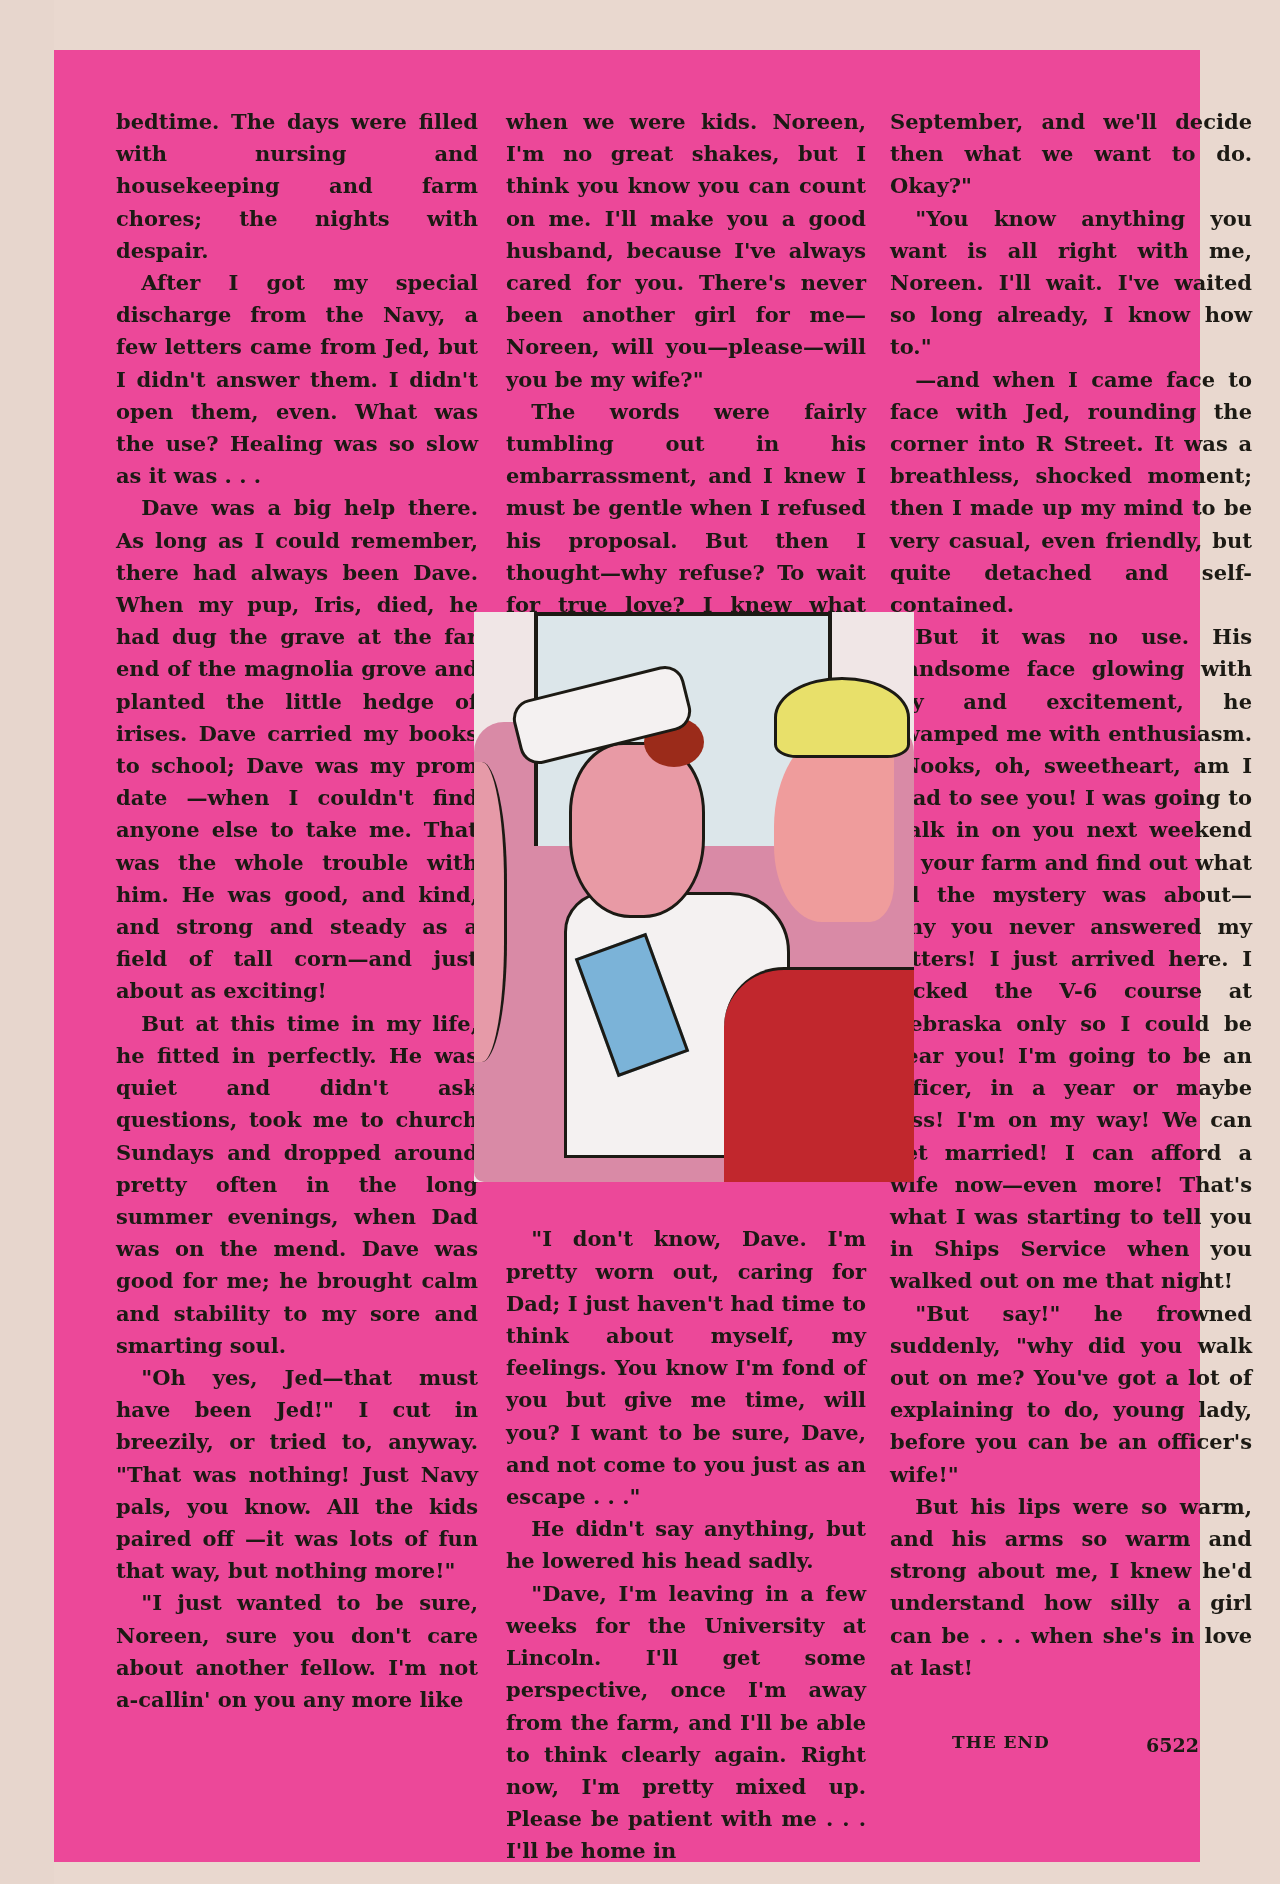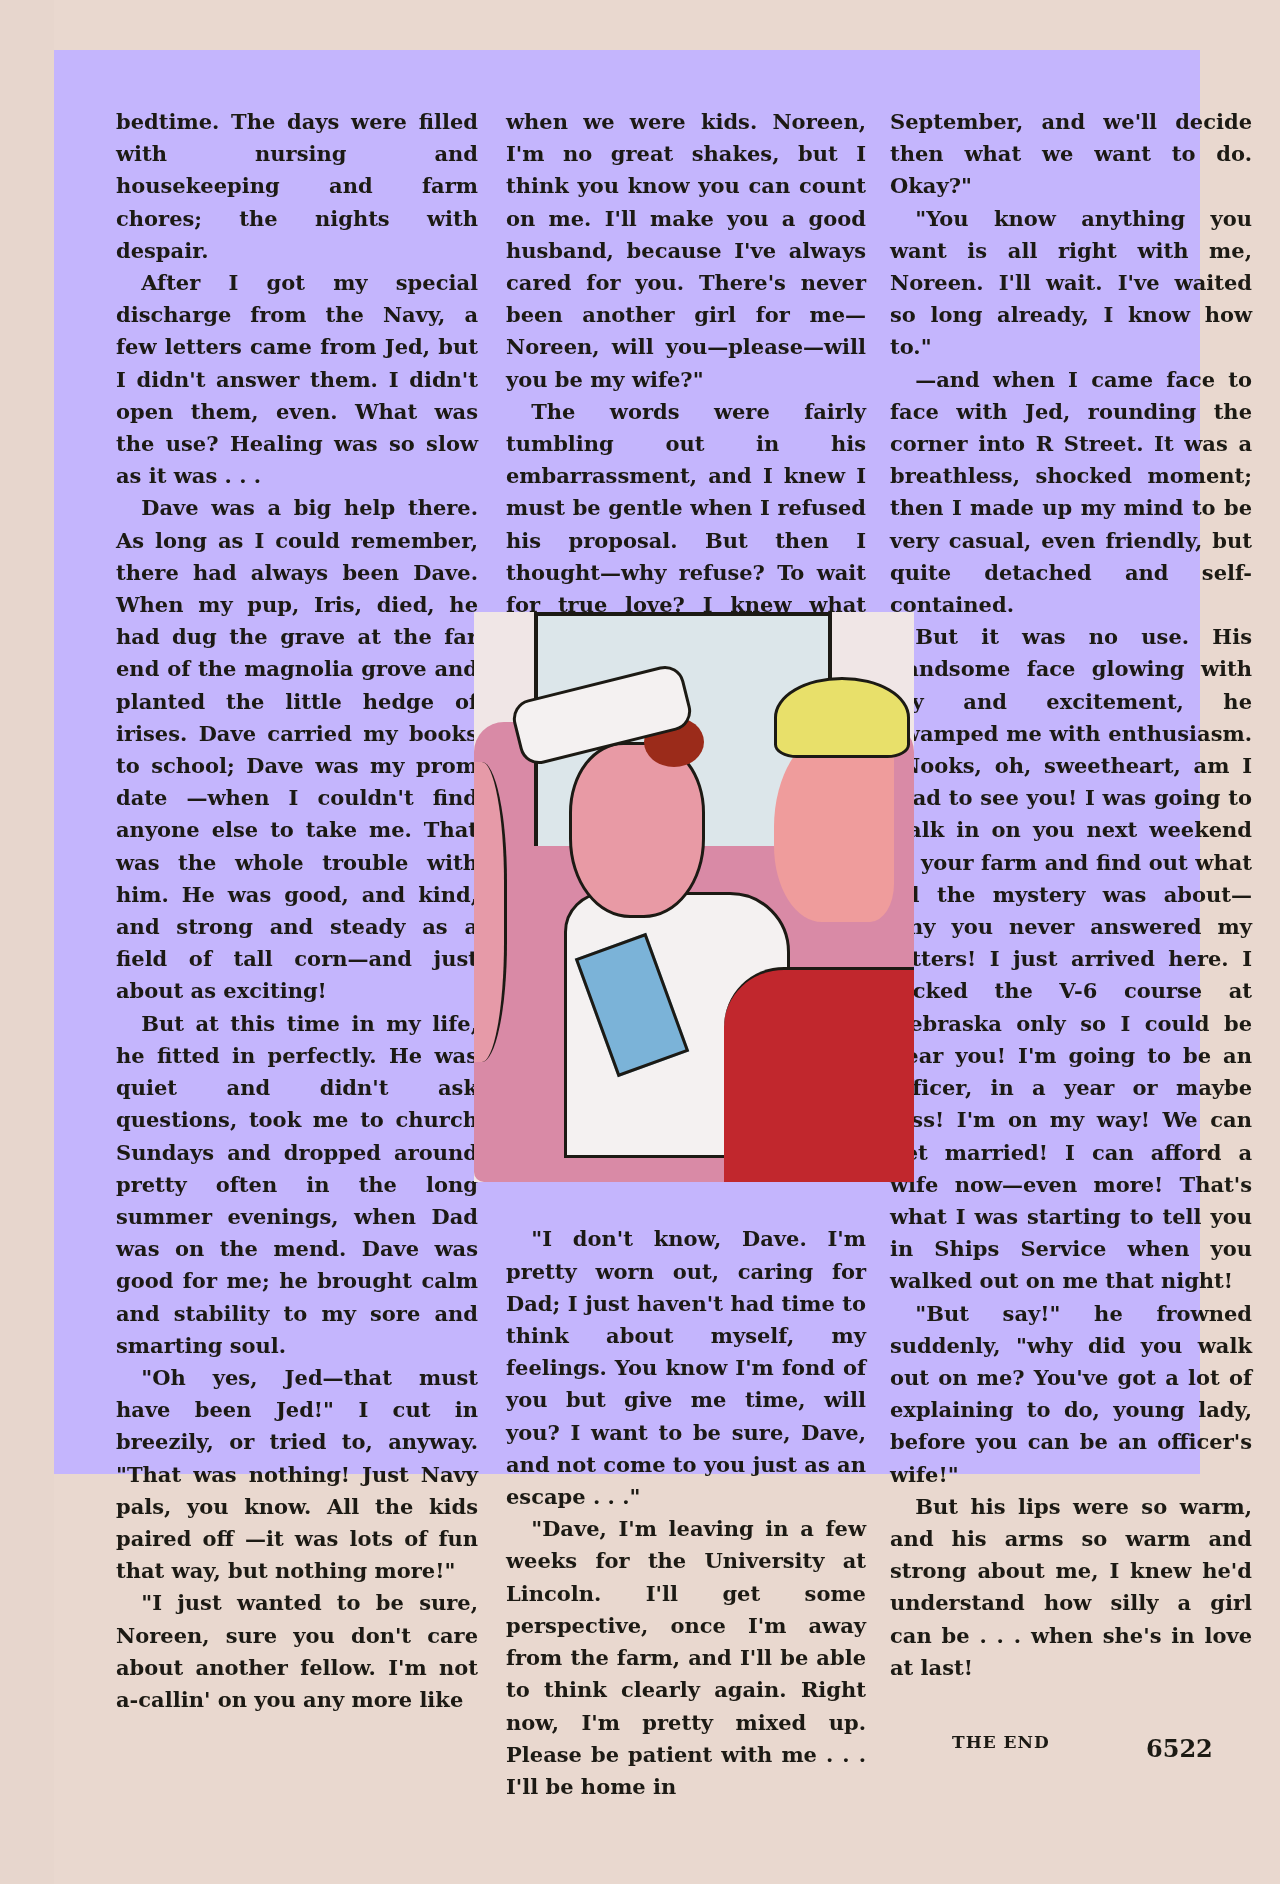--- a/index.html
+++ b/index.html
@@ -3,22 +3,22 @@
 <meta charset="utf-8">
 <style>
   html, body { margin: 0; padding: 0; }
   body {
     width: 1280px; height: 1884px;
     background: #e9d8cf;
     font-family: "DejaVu Serif", "Liberation Serif", serif;
     position: relative; overflow: hidden;
   }
   .page {
-    position: absolute; left: 54px; top: 50px; width: 1146px; height: 1424px;
-    background: #c4b5fd;
+    position: absolute; left: 54px; top: 50px; width: 1146px; height: 1812px;
+    background: #ec4899;
   }
   .col {
     position: absolute; top: 56px;
     font-size: 21px; line-height: 32.2px; color: #1c1a14;
     font-weight: bold; text-align: justify;
   }
   .col p { margin: 0; text-indent: 1.2em; }
   .col p.first { text-indent: 0; }
   .col1 { left: 62px; width: 362px; }
   .col2 { left: 452px; width: 360px; }
@@ -37,21 +37,21 @@
   .illus .woman-face { position:absolute; left:300px; top:120px; width:120px; height:190px; background:#ef9c9c; border-radius: 50% 10% 20% 40%; }
   .illus .woman-hair { position:absolute; left:300px; top:65px; width:130px; height:75px; background:#e8e06a; border:3px solid #1c1a14; border-radius: 60% 60% 20% 20%; }
   .illus .woman-coat { position:absolute; left:250px; top:355px; width:190px; height:215px; background:#c1272d; border-top:3px solid #1c1a14; border-radius: 60px 0 0 0; }
   .illus .left-profile { position:absolute; left:-30px; top:150px; width:60px; height:300px; background:#e69aa8; border-right:3px solid #1c1a14; border-radius: 0 40% 40% 0; }
   .illus-label { position:absolute; left:0; right:0; bottom:6px; text-align:center; font-size:11px; color:#1c1a14; opacity:0; }
   .wrap-spacer-2 { height: 570px; }
   .end {
     position: absolute; left: 952px; top: 1732px; font-size: 17px; font-weight: bold; color:#1c1a14; letter-spacing: 1px;
   }
   .code {
-    position: absolute; left: 1146px; top: 1734px; font-size: 24px; font-weight: bold; color:#1c1a14;
+    position: absolute; left: 1146px; top: 1734px; font-size: 19px; font-weight: bold; color:#1c1a14;
   }
   .left-margin { position:absolute; left:0; top:0; width:54px; height:1884px; background:#e7d6cd; }
 </style>
 </head>
 <body>
 
 <div class="left-margin"></div>
 <div class="page">
 
   <div class="col col1">
@@ -61,20 +61,21 @@
     <p>But at this time in my life, he fitted in perfectly. He was quiet and didn't ask questions, took me to church Sundays and dropped around pretty often in the long summer evenings, when Dad was on the mend. Dave was good for me; he brought calm and stability to my sore and smarting soul.</p>
     <p>"Oh yes, Jed—that must have been Jed!" I cut in breezily, or tried to, anyway. "That was nothing! Just Navy pals, you know. All the kids paired off —it was lots of fun that way, but nothing more!"</p>
     <p>"I just wanted to be sure, Noreen, sure you don't care about another fellow. I'm not a-callin' on you any more like</p>
   </div>
 
   <div class="col col2">
     <p class="first">when we were kids. Noreen, I'm no great shakes, but I think you know you can count on me. I'll make you a good husband, because I've always cared for you. There's never been another girl for me—Noreen, will you—please—will you be my wife?"</p>
     <p>The words were fairly tumbling out in his embarrassment, and I knew I must be gentle when I refused his proposal. But then I thought—why refuse? To wait for true love? I knew what true love was: it</p>
     <div class="wrap-spacer-2"></div>
     <p>"I don't know, Dave. I'm pretty worn out, caring for Dad; I just haven't had time to think about myself, my feelings. You know I'm fond of you but give me time, will you? I want to be sure, Dave, and not come to you just as an escape . . ."</p>
+    <p>He didn't say anything, but he lowered his head sadly.</p>
     <p>"Dave, I'm leaving in a few weeks for the University at Lincoln. I'll get some perspective, once I'm away from the farm, and I'll be able to think clearly again. Right now, I'm pretty mixed up. Please be patient with me . . . I'll be home in</p>
   </div>
 
   <div class="col col3">
     <p class="first">September, and we'll decide then what we want to do. Okay?"</p>
     <p>"You know anything you want is all right with me, Noreen. I'll wait. I've waited so long already, I know how to."</p>
     <p>—and when I came face to face with Jed, rounding the corner into R Street. It was a breathless, shocked moment; then I made up my mind to be very casual, even friendly, but quite detached and self-contained.</p>
     <p>But it was no use. His handsome face glowing with joy and excitement, he swamped me with enthusiasm. "Nooks, oh, sweetheart, am I glad to see you! I was going to walk in on you next weekend at your farm and find out what all the mystery was about—why you never answered my letters! I just arrived here. I picked the V-6 course at Nebraska only so I could be near you! I'm going to be an officer, in a year or maybe less! I'm on my way! We can get married! I can afford a wife now—even more! That's what I was starting to tell you in Ships Service when you walked out on me that night!</p>
     <p>"But say!" he frowned suddenly, "why did you walk out on me? You've got a lot of explaining to do, young lady, before you can be an officer's wife!"</p>
     <p>But his lips were so warm, and his arms so warm and strong about me, I knew he'd understand how silly a girl can be . . . when she's in love at last!</p>

